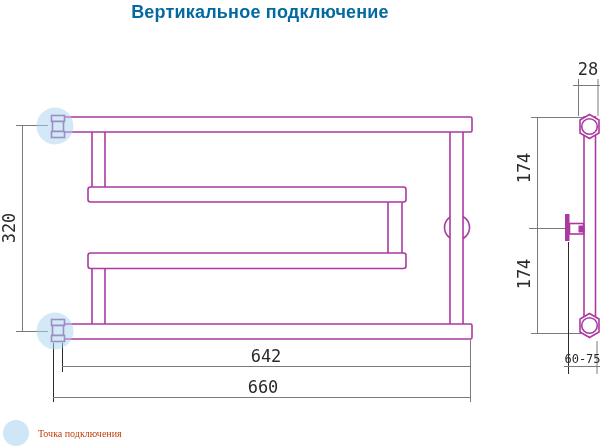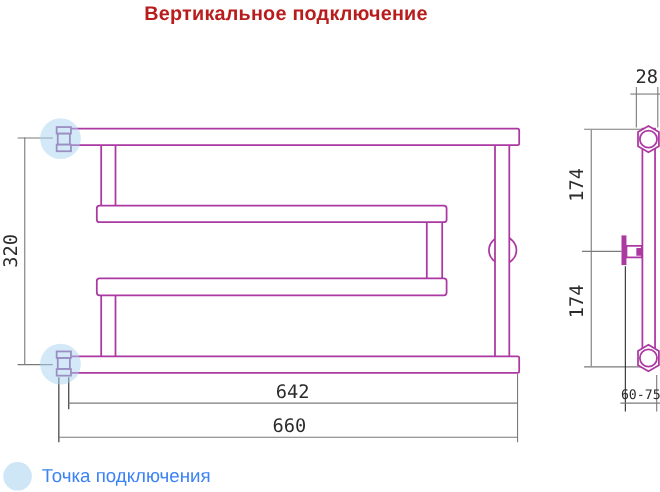--- a/index.html
+++ b/index.html
@@ -1,31 +1,31 @@
 <!DOCTYPE html>
 <html><head>
 <meta charset="utf-8">
 <style>
   html,body{margin:0;padding:0;background:#fff;}
   .stage{position:relative;width:600px;height:447px;background:#ffffff;overflow:hidden;
          font-family:"Liberation Sans",sans-serif;}
   .title{position:absolute;left:0;top:2px;width:520px;text-align:center;
-         font-size:18px;font-weight:bold;color:#b91c1c;letter-spacing:.2px;}
+         font-size:18px;font-weight:bold;color:#0369a1;letter-spacing:.2px;}
   svg{position:absolute;left:0;top:0;}
   .dimline{stroke:#7a7a7a;stroke-width:1;fill:none;}
   .extdark{stroke:#2b2b2b;stroke-width:1;fill:none;}
   .tube{stroke:#ac39a2;stroke-width:1.6;fill:#ffffff;}
   .tubesolid{fill:#ac39a2;stroke:none;}
   .fitting{stroke:#8a4897;stroke-width:1.6;fill:#ffffff;}
   .dimtext{font-family:"DejaVu Sans Mono",monospace;font-size:17px;fill:#2b2b2b;}
   .dimtext-small{font-family:"DejaVu Sans Mono",monospace;font-size:12px;fill:#2b2b2b;}
   .highlight{fill:#aad4f0;fill-opacity:0.5;}
   .legend{position:absolute;left:3px;top:420px;display:flex;align-items:center;gap:9px;}
   .legend-dot{width:26px;height:26px;border-radius:50%;background:#cfe6f7;flex:0 0 auto;}
-  .legend-label{font-size:17px;color:#3b82f6;white-space:nowrap;}
+  .legend-label{font-size:10px;color:#c2410c;white-space:nowrap;font-family:Liberation Serif, serif;}
 </style>
 </head>
 <body>
 
 <div class="stage">
 
   <div class="title">Вертикальное подключение</div>
 
   <svg width="600" height="447" viewBox="0 0 600 447">
 

